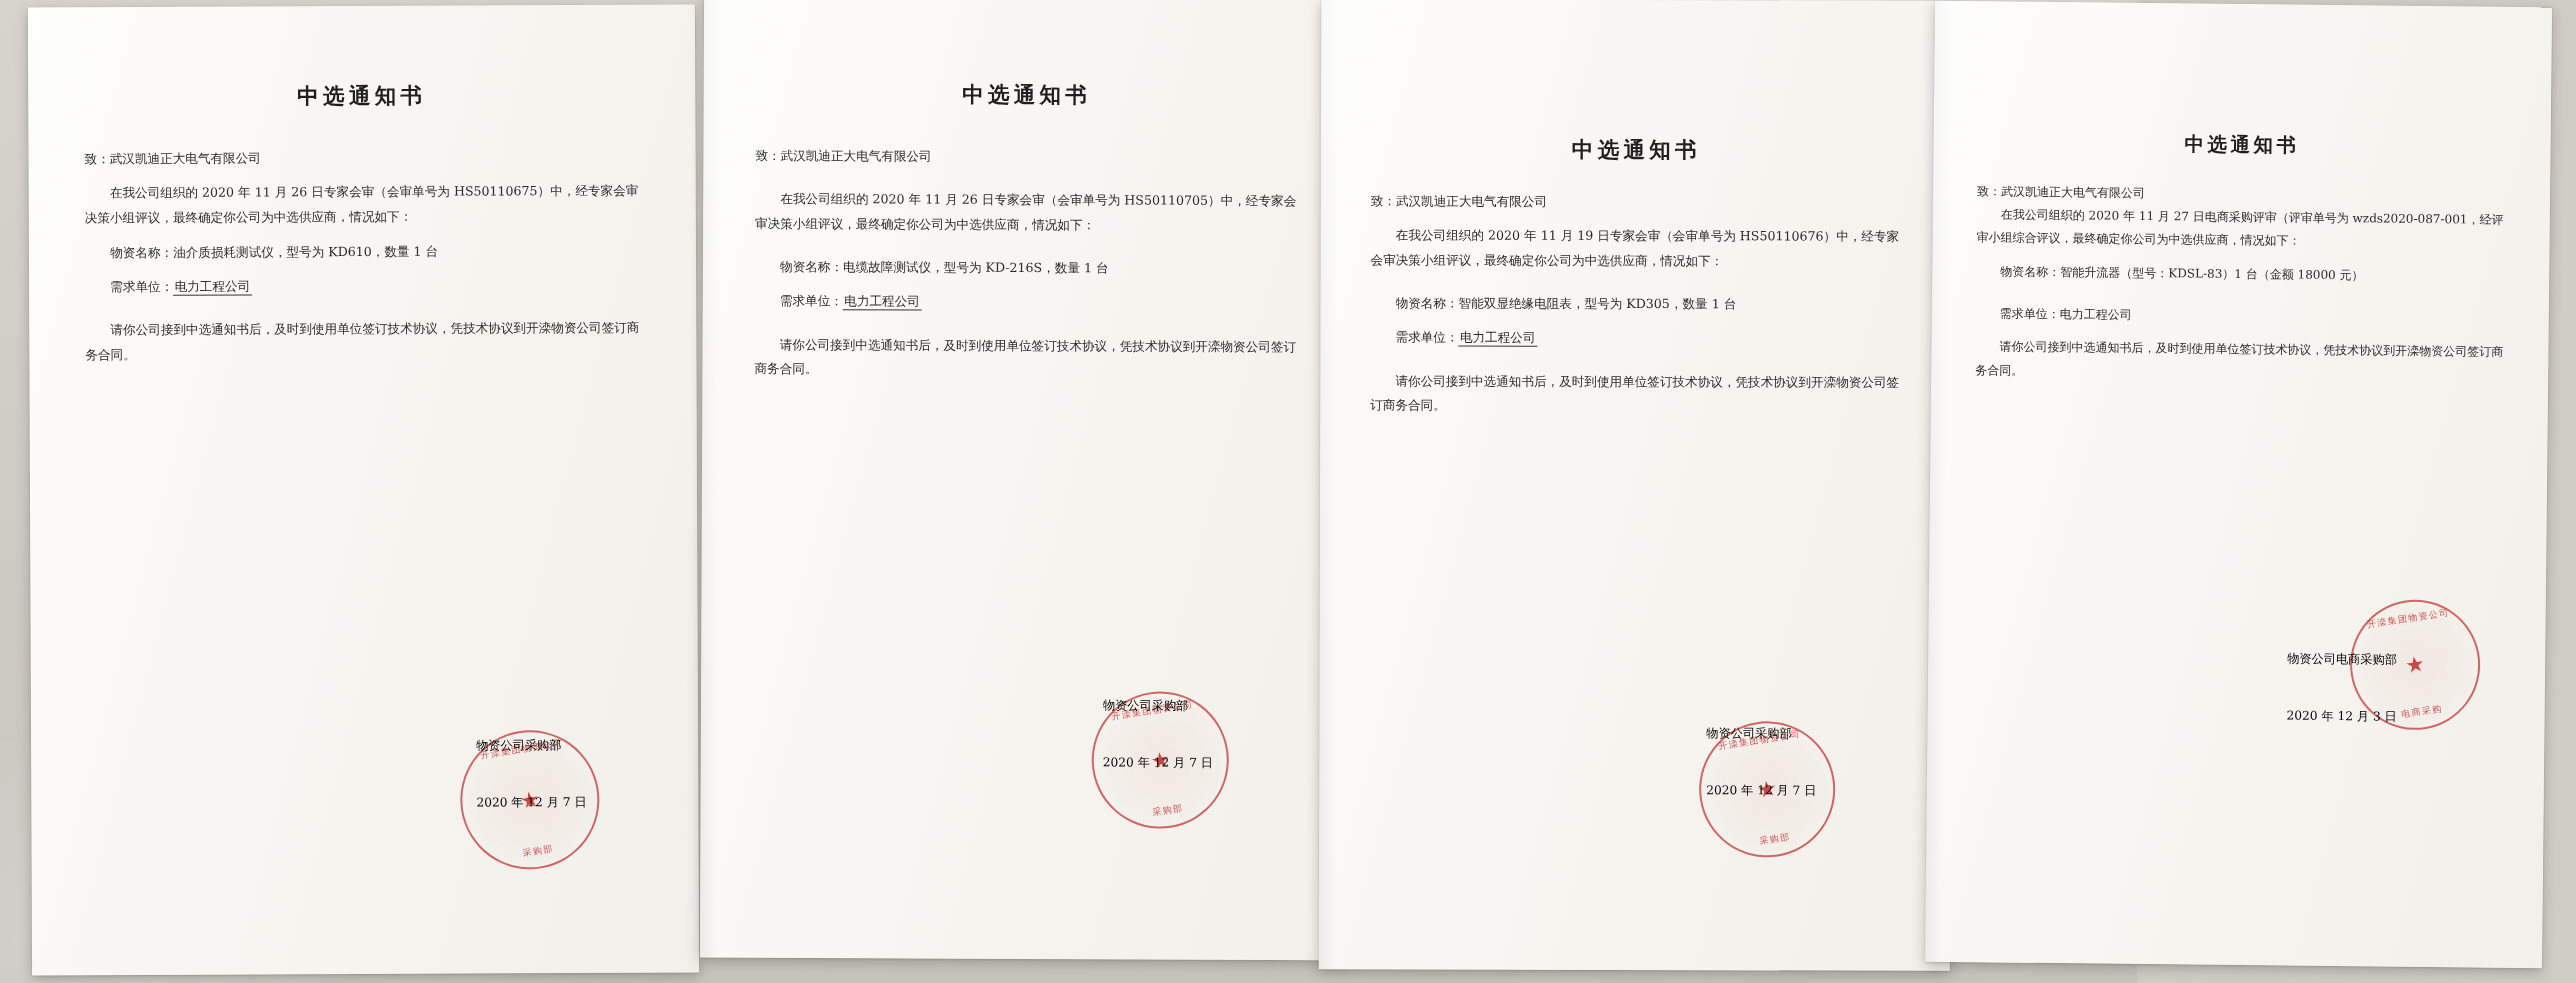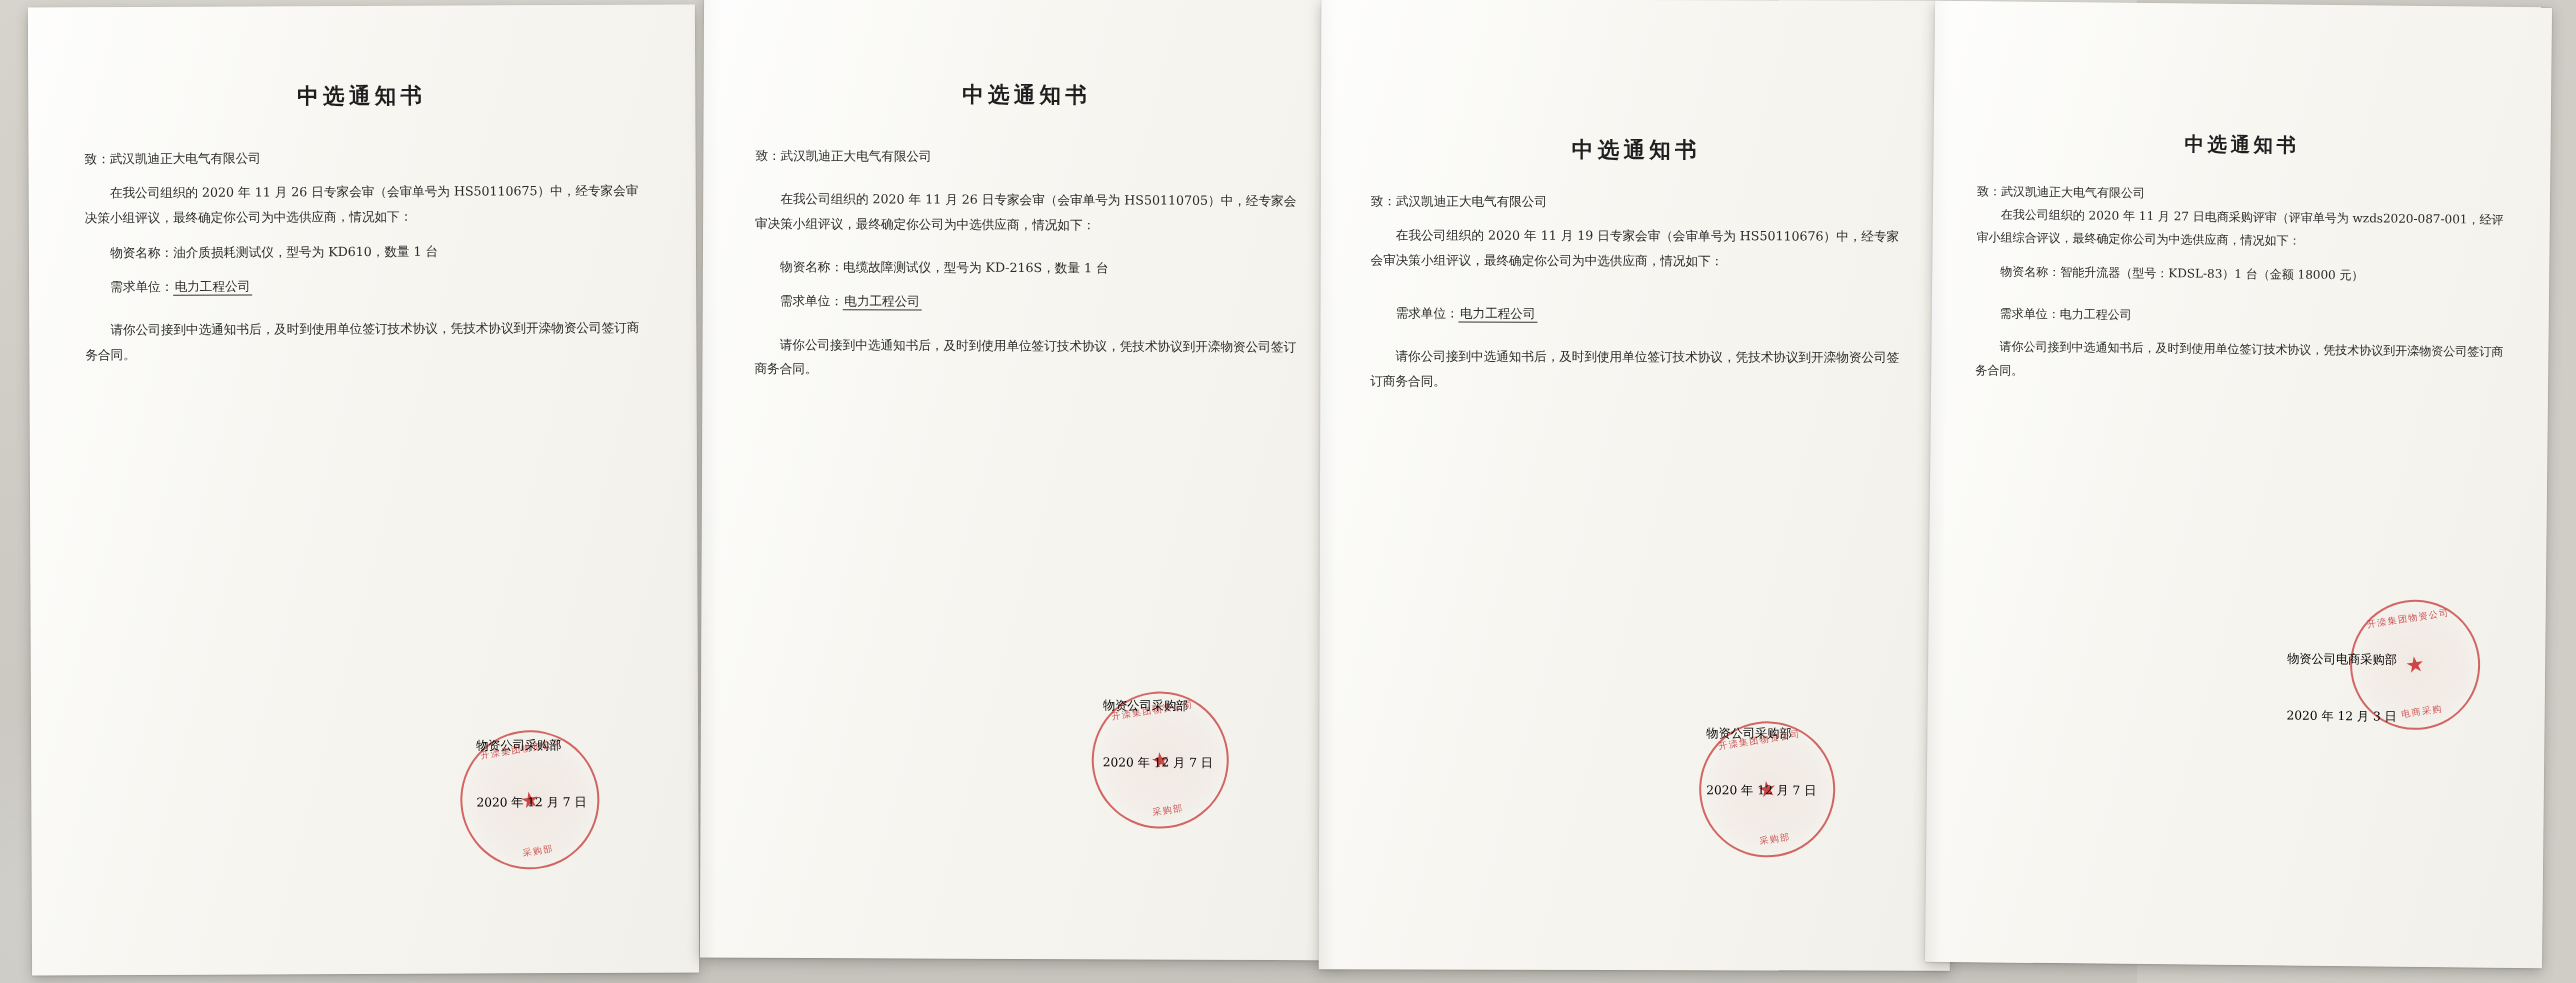--- a/index.html
+++ b/index.html
@@ -194,20 +194,23 @@
     <div class="paper-grad"></div>
     <div class="content">
       <div class="doc-title">中选通知书</div>
       <div class="spacer-m"></div>
       <div class="to-line">
         <span>致：</span><span>武汉凯迪正大电气有限公司</span>
       </div>
       <div class="spacer-s"></div>
       <div class="line indent">在我公司组织的 2020 年 11 月 19 日专家会审（会审单号为 HS50110676）中，经专家会审决策小组评议，最终确定你公司为中选供应商，情况如下：</div>
       <div class="spacer-m"></div>
+      <div class="line indent">
+        <span>物资名称：</span><span>智能双显绝缘电阻表，型号为 KD305，数量 1 台</span>
+      </div>
       <div class="spacer-s"></div>
       <div class="line indent">
         <span>需求单位：</span><span class="underline">电力工程公司</span>
       </div>
       <div class="spacer-m"></div>
       <div class="line indent">请你公司接到中选通知书后，及时到使用单位签订技术协议，凭技术协议到开滦物资公司签订商务合同。</div>
     </div>
 
     <div class="sign-wrap">
       <div class="sign-dept">物资公司采购部</div>

